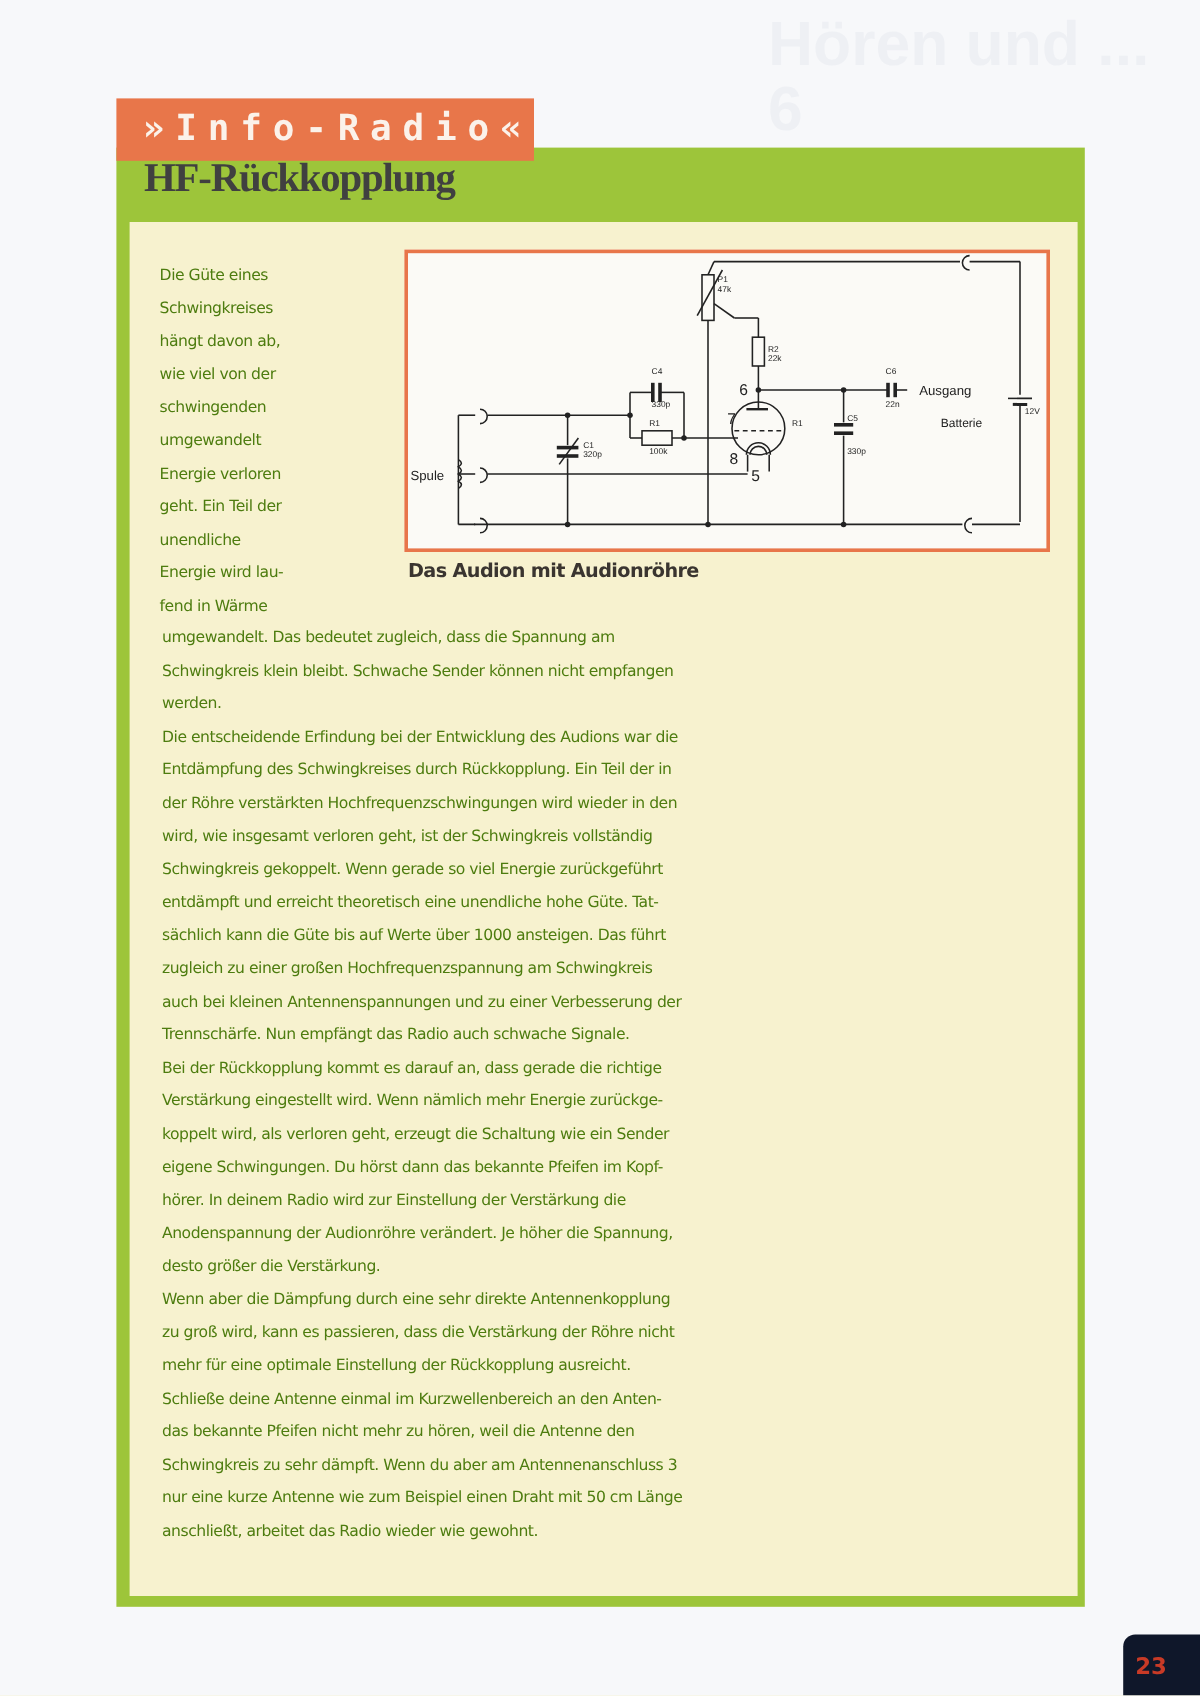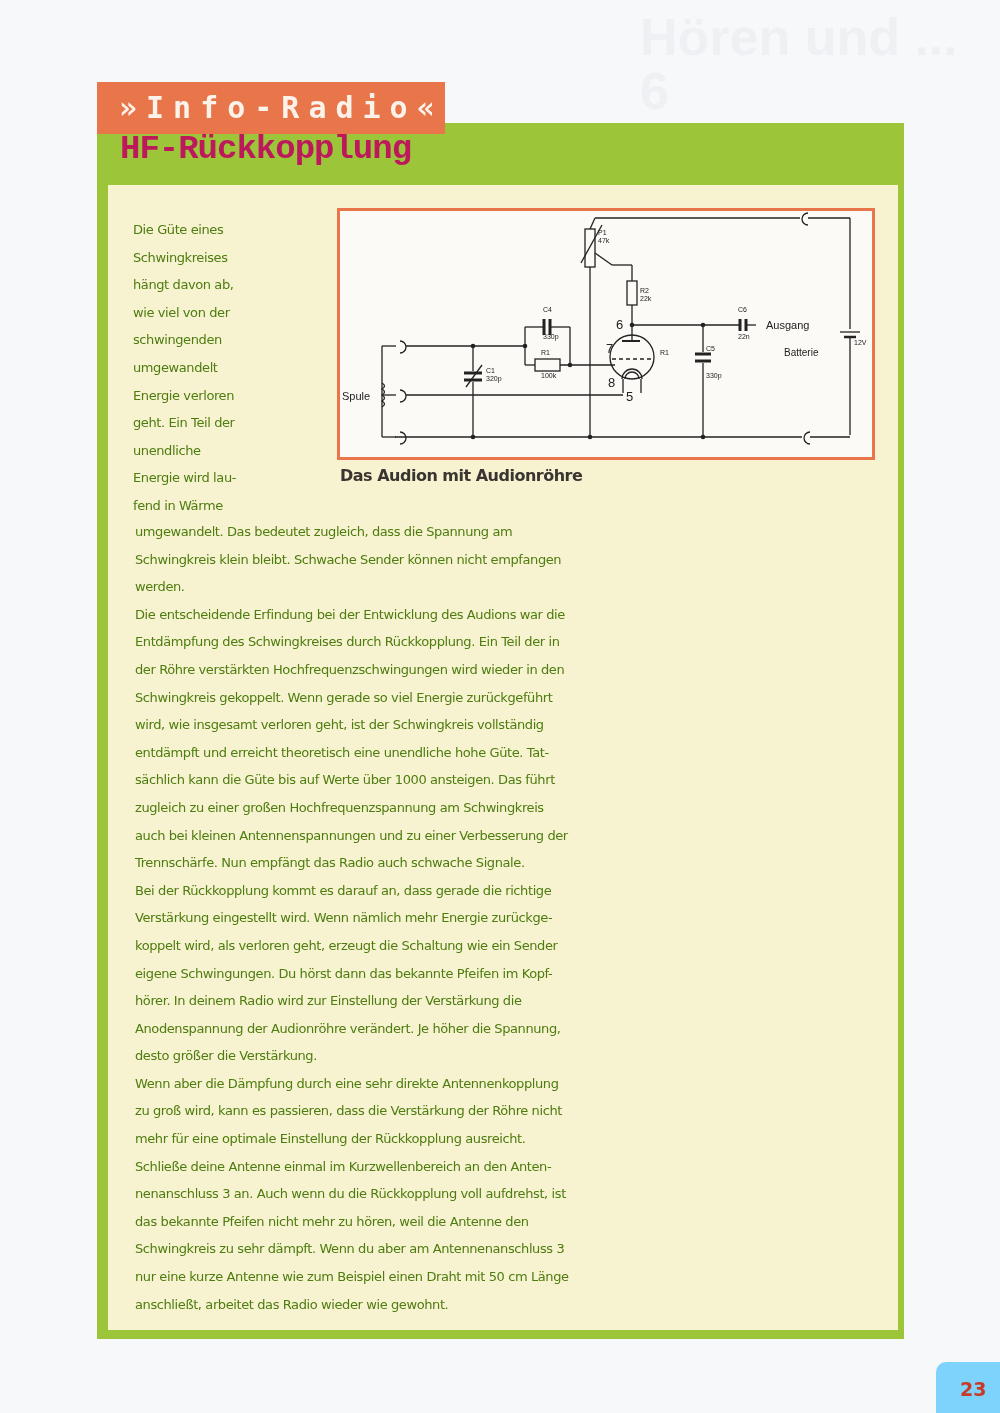--- a/index.html
+++ b/index.html
@@ -18,22 +18,22 @@
     background:#e8764a;
     color:#fbf2ea; font-family:"DejaVu Sans Mono", monospace; font-weight:bold;
     font-size:30px; letter-spacing:9px; line-height:52px; padding-left:22px; box-sizing:border-box;
   }
   .panel {
     position:absolute; left:97px; top:123px; width:807px; height:1216px;
     background:#9dc53a;
   }
   .title {
     position:absolute; left:120px; top:130px;
-    font-family:Liberation Mono, monospace; font-weight:bold;
-    font-size:34px; color:#be185d; letter-spacing:-1px;
+    font-family:Liberation Serif, serif; font-weight:bold;
+    font-size:34px; color:#404040; letter-spacing:-1px;
   }
   .inner {
     position:absolute; left:108px; top:185px; width:790px; height:1145px;
     background:#f7f2cf;
   }
   .diagram {
     position:absolute; left:337px; top:208px; width:538px; height:252px;
     background:#fbfaf6; border:3px solid #e8764a; box-sizing:border-box;
   }
   .caption {
@@ -44,23 +44,23 @@
   .body-text {
     position:absolute; color:#4d7c0f;
     font-family:"DejaVu Sans", sans-serif; font-size:13px; line-height:27.6px;
     letter-spacing:-0.4px;
   }
   .col-text { left:133px; top:216px; width:190px; }
   .main-text { left:135px; top:518px; width:750px; }
   .main-text p { margin:0; }
   .page-num {
     position:absolute; left:936px; top:1362px; width:64px; height:51px;
-    background:#7dd3fc; border-top-left-radius:10px;
+    background:#0f172a; border-top-left-radius:10px;
     color:#c83a26; font-family:"DejaVu Sans", sans-serif; font-weight:bold; font-size:19px;
-    padding:16px 0 0 24px; box-sizing:border-box;
+    padding:16px 0 0 10px; box-sizing:border-box;
   }
   svg text { font-family:"Liberation Sans", sans-serif; fill:#222; }
 </style>
 </head>
 <body>
 
 <div class="ghost">Hören und ... 6</div>
 
 <div class="panel"></div>
 <div class="banner">»Info-Radio«</div>
@@ -193,38 +193,37 @@
   <div>fend in Wärme</div>
 </div>
 
 <div class="body-text main-text">
   <p>umgewandelt. Das bedeutet zugleich, dass die Spannung am</p>
     <p>Schwingkreis klein bleibt. Schwache Sender können nicht empfangen</p>
     <p>werden.</p>
   <p>Die entscheidende Erfindung bei der Entwicklung des Audions war die</p>
     <p>Entdämpfung des Schwingkreises durch Rückkopplung. Ein Teil der in</p>
     <p>der Röhre verstärkten Hochfrequenzschwingungen wird wieder in den</p>
-  <p>Schwingkreis gekoppelt. Wenn gerade so viel Energie zurückgeführt</p>
-    <p>wird, wie insgesamt verloren geht, ist der Schwingkreis vollständig</p>
+  <p>wird, wie insgesamt verloren geht, ist der Schwingkreis vollständig</p>
+    <p>Schwingkreis gekoppelt. Wenn gerade so viel Energie zurückgeführt</p>
     <p>entdämpft und erreicht theoretisch eine unendliche hohe Güte. Tat-</p>
   <p>sächlich kann die Güte bis auf Werte über 1000 ansteigen. Das führt</p>
     <p>zugleich zu einer großen Hochfrequenzspannung am Schwingkreis</p>
     <p>auch bei kleinen Antennenspannungen und zu einer Verbesserung der</p>
   <p>Trennschärfe. Nun empfängt das Radio auch schwache Signale.</p>
     <p>Bei der Rückkopplung kommt es darauf an, dass gerade die richtige</p>
     <p>Verstärkung eingestellt wird. Wenn nämlich mehr Energie zurückge-</p>
   <p>koppelt wird, als verloren geht, erzeugt die Schaltung wie ein Sender</p>
     <p>eigene Schwingungen. Du hörst dann das bekannte Pfeifen im Kopf-</p>
     <p>hörer. In deinem Radio wird zur Einstellung der Verstärkung die</p>
   <p>Anodenspannung der Audionröhre verändert. Je höher die Spannung,</p>
     <p>desto größer die Verstärkung.</p>
     <p>Wenn aber die Dämpfung durch eine sehr direkte Antennenkopplung</p>
   <p>zu groß wird, kann es passieren, dass die Verstärkung der Röhre nicht</p>
     <p>mehr für eine optimale Einstellung der Rückkopplung ausreicht.</p>
     <p>Schließe deine Antenne einmal im Kurzwellenbereich an den Anten-</p>
-  <p>nenanschluss 3 an. Auch wenn du die Rückkopplung voll aufdrehst, ist</p>
     <p>das bekannte Pfeifen nicht mehr zu hören, weil die Antenne den</p>
     <p>Schwingkreis zu sehr dämpft. Wenn du aber am Antennenanschluss 3</p>
   <p>nur eine kurze Antenne wie zum Beispiel einen Draht mit 50 cm Länge</p>
     <p>anschließt, arbeitet das Radio wieder wie gewohnt.</p>
 </div>
 
 <div class="page-num">23</div>
 
 </body></html>

